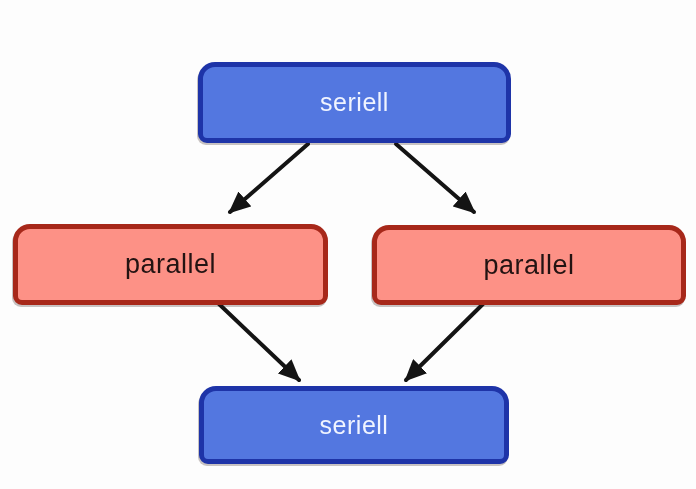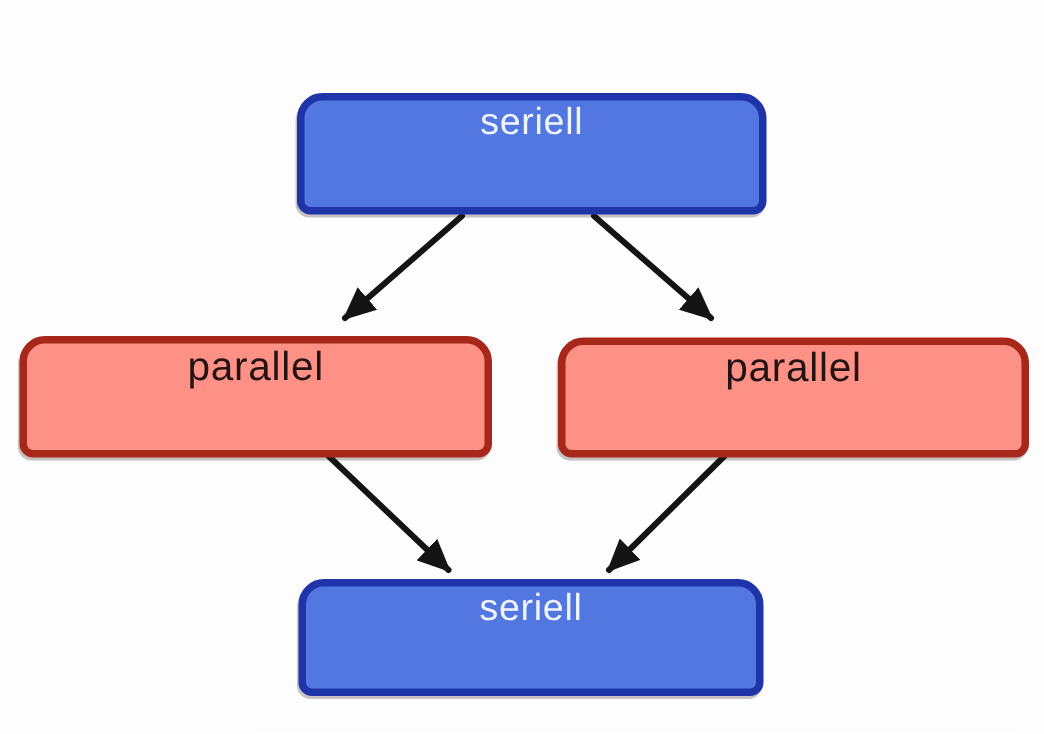--- a/index.html
+++ b/index.html
@@ -28,21 +28,21 @@
   .arrow-head {
     fill: #141414;
   }
   .node {
     position: absolute;
     box-sizing: border-box;
     border-style: solid;
     border-width: 5px;
     border-radius: 17px 17px 9px 9px;
     display: flex;
-    align-items: flex-start;
+    align-items: center;
     justify-content: center;
     box-shadow: -1px 2px 0 rgba(40, 20, 20, 0.25);
   }
   .node .node-label {
     font-weight: 500;
     letter-spacing: 0.5px;
   }
   .node-seriell-top    { left: 198px; top: 62px;  width: 313px; height: 81px; }
   .node-parallel-left  { left: 13px;  top: 224px; width: 315px; height: 81px; }
   .node-parallel-right { left: 372px; top: 225px; width: 314px; height: 80px; }

